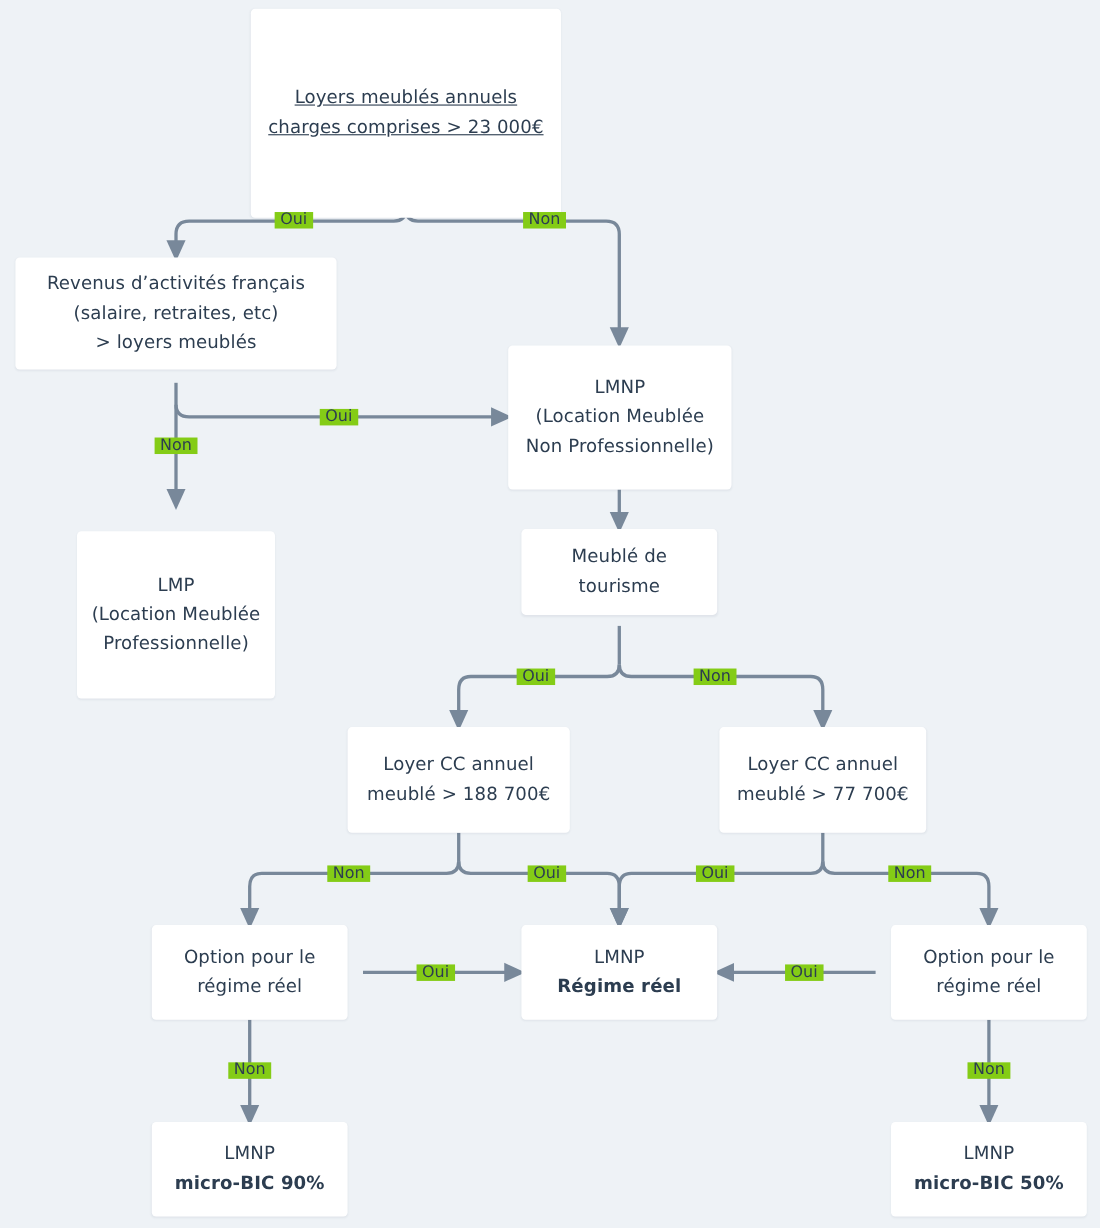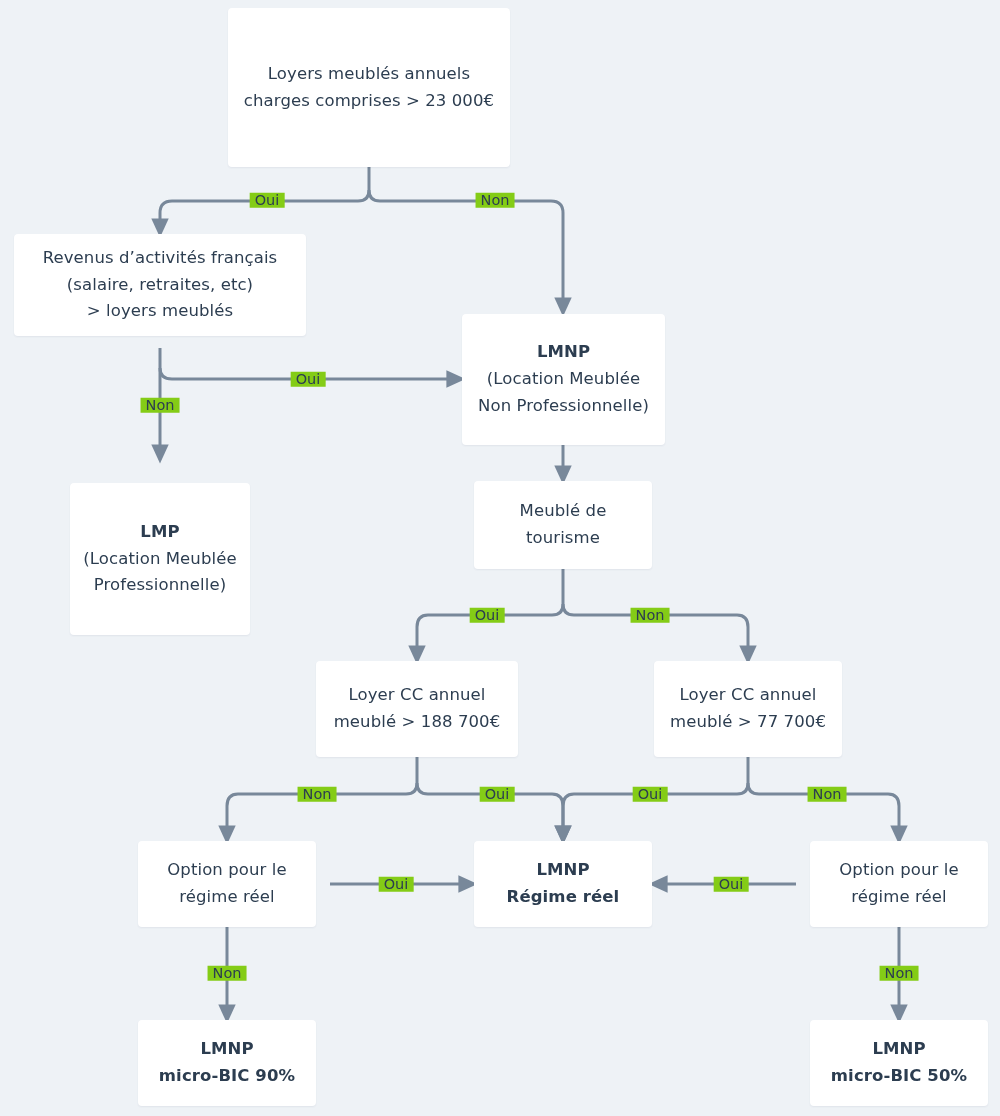--- a/index.html
+++ b/index.html
@@ -42,21 +42,21 @@
     line-height: 1.62;
     letter-spacing: 0.1px;
     box-sizing: border-box;
     padding: 6px 10px;
   }
   .node .lines {
     width: 100%;
     white-space: pre-line;
   }
   .node .hd {
-    font-weight: bold;
+    font-weight: normal;
     display: block;
   }
   .node .bd {
     font-weight: normal;
     display: block;
     white-space: pre-line;
   }
   .node.bold .bd {
     font-weight: bold;
   }
@@ -97,38 +97,38 @@
         <path d="M 748 757 L 748 783" fill="none" stroke="#78889a" stroke-width="3" stroke-linecap="butt"></path>
         <path d="M 748 783 Q 748 794 737 794 L 574 794 Q 563 794 563 806 L 563 835" fill="none" stroke="#78889a" stroke-width="3" stroke-linecap="butt" marker-end="url(#arrowhead)"></path>
         <path d="M 748 783 Q 748 794 759 794 L 888 794 Q 899 794 899 806 L 899 835" fill="none" stroke="#78889a" stroke-width="3" stroke-linecap="butt" marker-end="url(#arrowhead)"></path>
         <path d="M 330 884 L 468 884" fill="none" stroke="#78889a" stroke-width="3" stroke-linecap="butt" marker-end="url(#arrowhead)"></path>
         <path d="M 796 884 L 658 884" fill="none" stroke="#78889a" stroke-width="3" stroke-linecap="butt" marker-end="url(#arrowhead)"></path>
         <path d="M 227 927 L 227 1014" fill="none" stroke="#78889a" stroke-width="3" stroke-linecap="butt" marker-end="url(#arrowhead)"></path>
         <path d="M 899 927 L 899 1014" fill="none" stroke="#78889a" stroke-width="3" stroke-linecap="butt" marker-end="url(#arrowhead)"></path>
       </g>
   </svg>
   <div id="nodes-layer">
-      <div class="node" style="left: 228px; top: 8px; width: 282px; height: 159px;">
+      <div class="node" style="left: 228px; top: 8px; width: 282px; height: 190px; text-decoration: underline;">
         <div class="lines"><span class="bd">Loyers meublés annuels
 charges comprises &gt; 23 000€</span></div>
       </div>
       <div class="node" style="left: 14px; top: 234px; width: 292px; height: 102px;">
         <div class="lines"><span class="bd">Revenus d’activités français
 (salaire, retraites, etc)
 &gt; loyers meublés</span></div>
       </div>
       <div class="node" style="left: 462px; top: 314px; width: 203px; height: 131px;">
         <div class="lines"><span class="hd">LMNP</span><span class="bd">(Location Meublée
 Non Professionnelle)</span></div>
       </div>
       <div class="node" style="left: 70px; top: 483px; width: 180px; height: 152px;">
         <div class="lines"><span class="hd">LMP</span><span class="bd">(Location Meublée
 Professionnelle)</span></div>
       </div>
-      <div class="node" style="left: 474px; top: 481px; width: 178px; height: 88px;">
+      <div class="node" style="left: 474px; top: 481px; width: 178px; height: 78px;">
         <div class="lines"><span class="bd">Meublé de
 tourisme</span></div>
       </div>
       <div class="node" style="left: 316px; top: 661px; width: 202px; height: 96px;">
         <div class="lines"><span class="bd">Loyer CC annuel
 meublé &gt; 188 700€</span></div>
       </div>
       <div class="node" style="left: 654px; top: 661px; width: 188px; height: 96px;">
         <div class="lines"><span class="bd">Loyer CC annuel
 meublé &gt; 77 700€</span></div>

